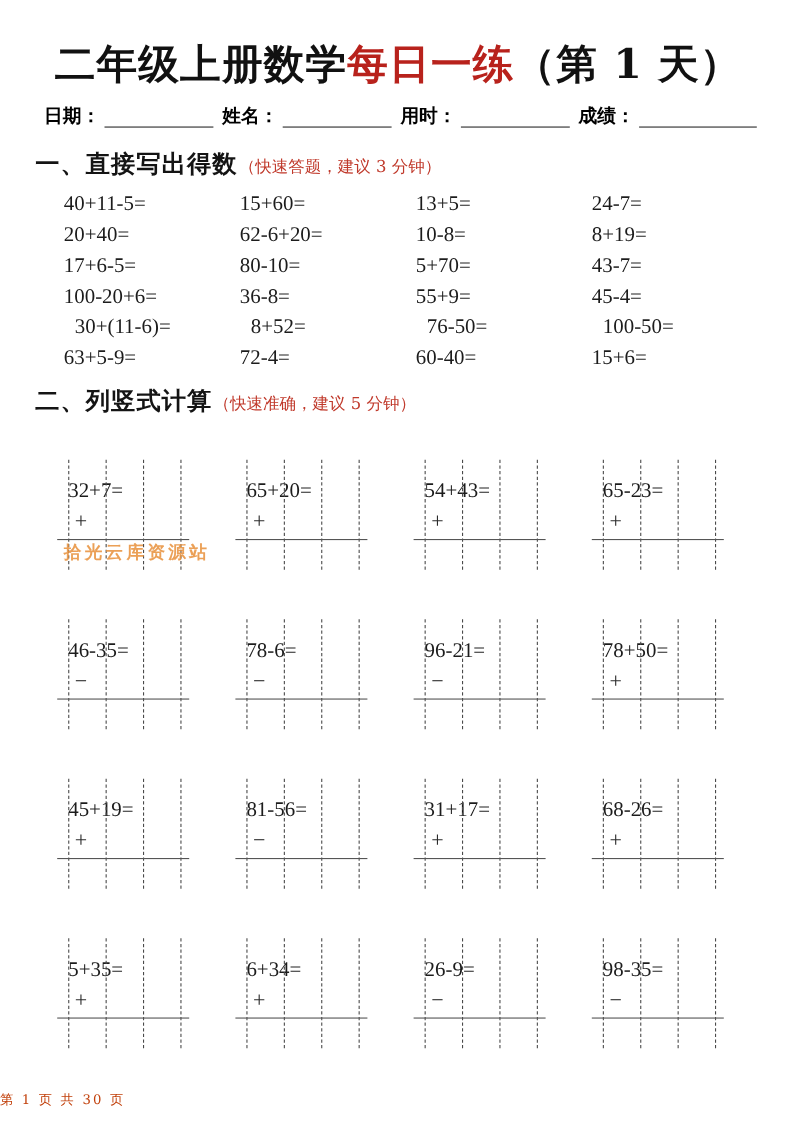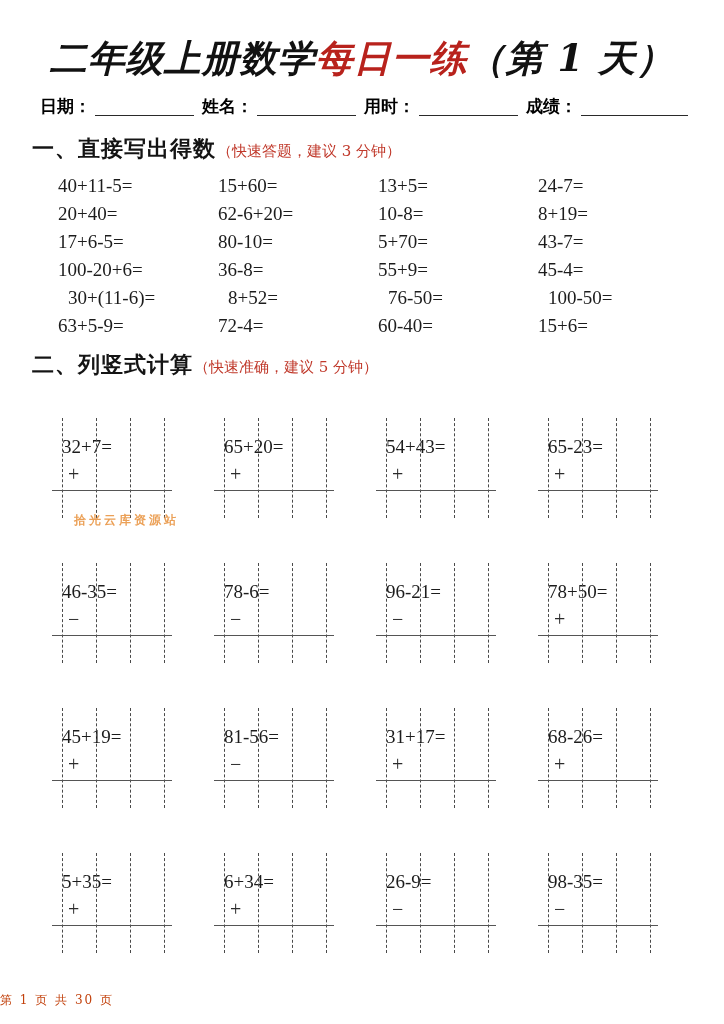--- a/index.html
+++ b/index.html
@@ -28,21 +28,20 @@
     text-align: center;
     white-space: nowrap;
   }
   .title-text {
     font-family: "DejaVu Serif", "Liberation Serif", serif;
     font-size: 37px;
     font-weight: bold;
     letter-spacing: 1px;
     color: #111111;
     display: inline;
-    font-style: italic;
   }
   .title-red {
     color: #b8221c;
   }
 
   
   .info-row {
     position: absolute;
     top: 96px;
     left: 40px;
@@ -182,30 +181,29 @@
     font-family: "Liberation Serif", "DejaVu Serif", serif;
     font-size: 20px;
     line-height: 20px;
     color: #2b2b2b;
   }
 
   
   .watermark {
     position: absolute;
     top: 492px;
-    left: 74px;
+    left: 58px;
     font-family: "DejaVu Sans", "Liberation Sans", sans-serif;
-    font-size: 12px;
+    font-size: 16px;
     font-weight: bold;
     letter-spacing: 3px;
     color: #e8903a;
     opacity: 0.85;
     white-space: nowrap;
     pointer-events: none;
-    margin-top: 20px;
   }
 
   
   .footer {
     position: absolute;
     top: 992px;
     left: 0;
     width: 724px;
     text-align: left;
     font-family: "DejaVu Serif", "Liberation Serif", serif;

